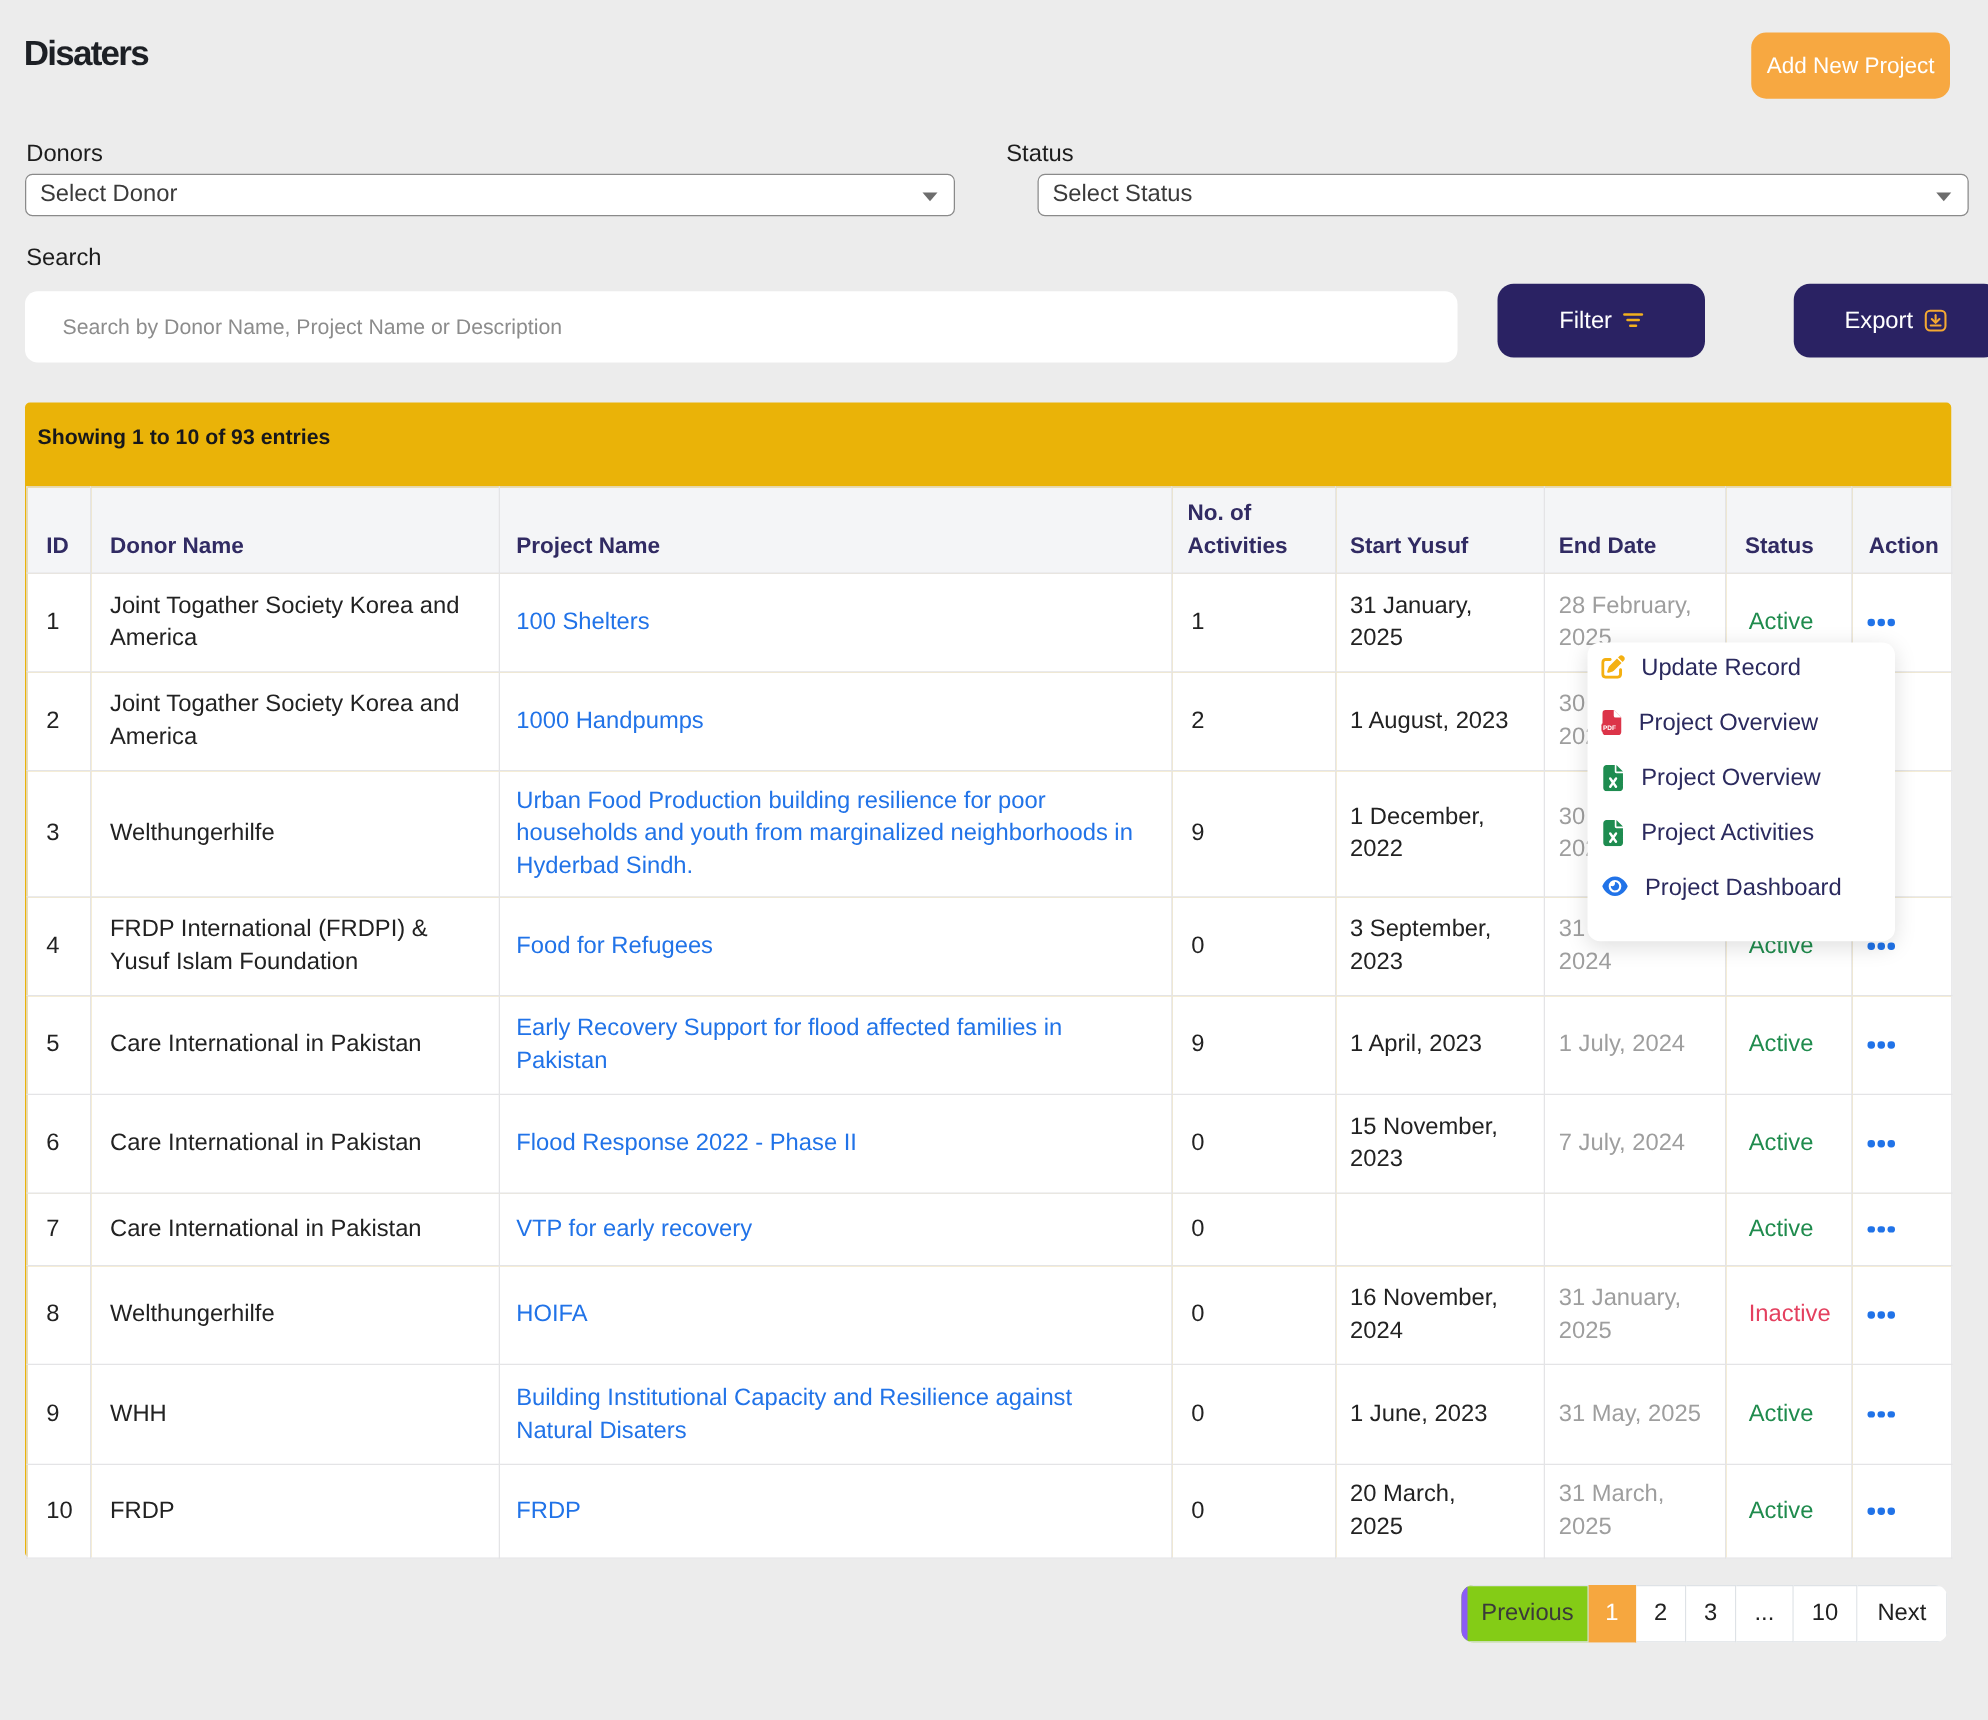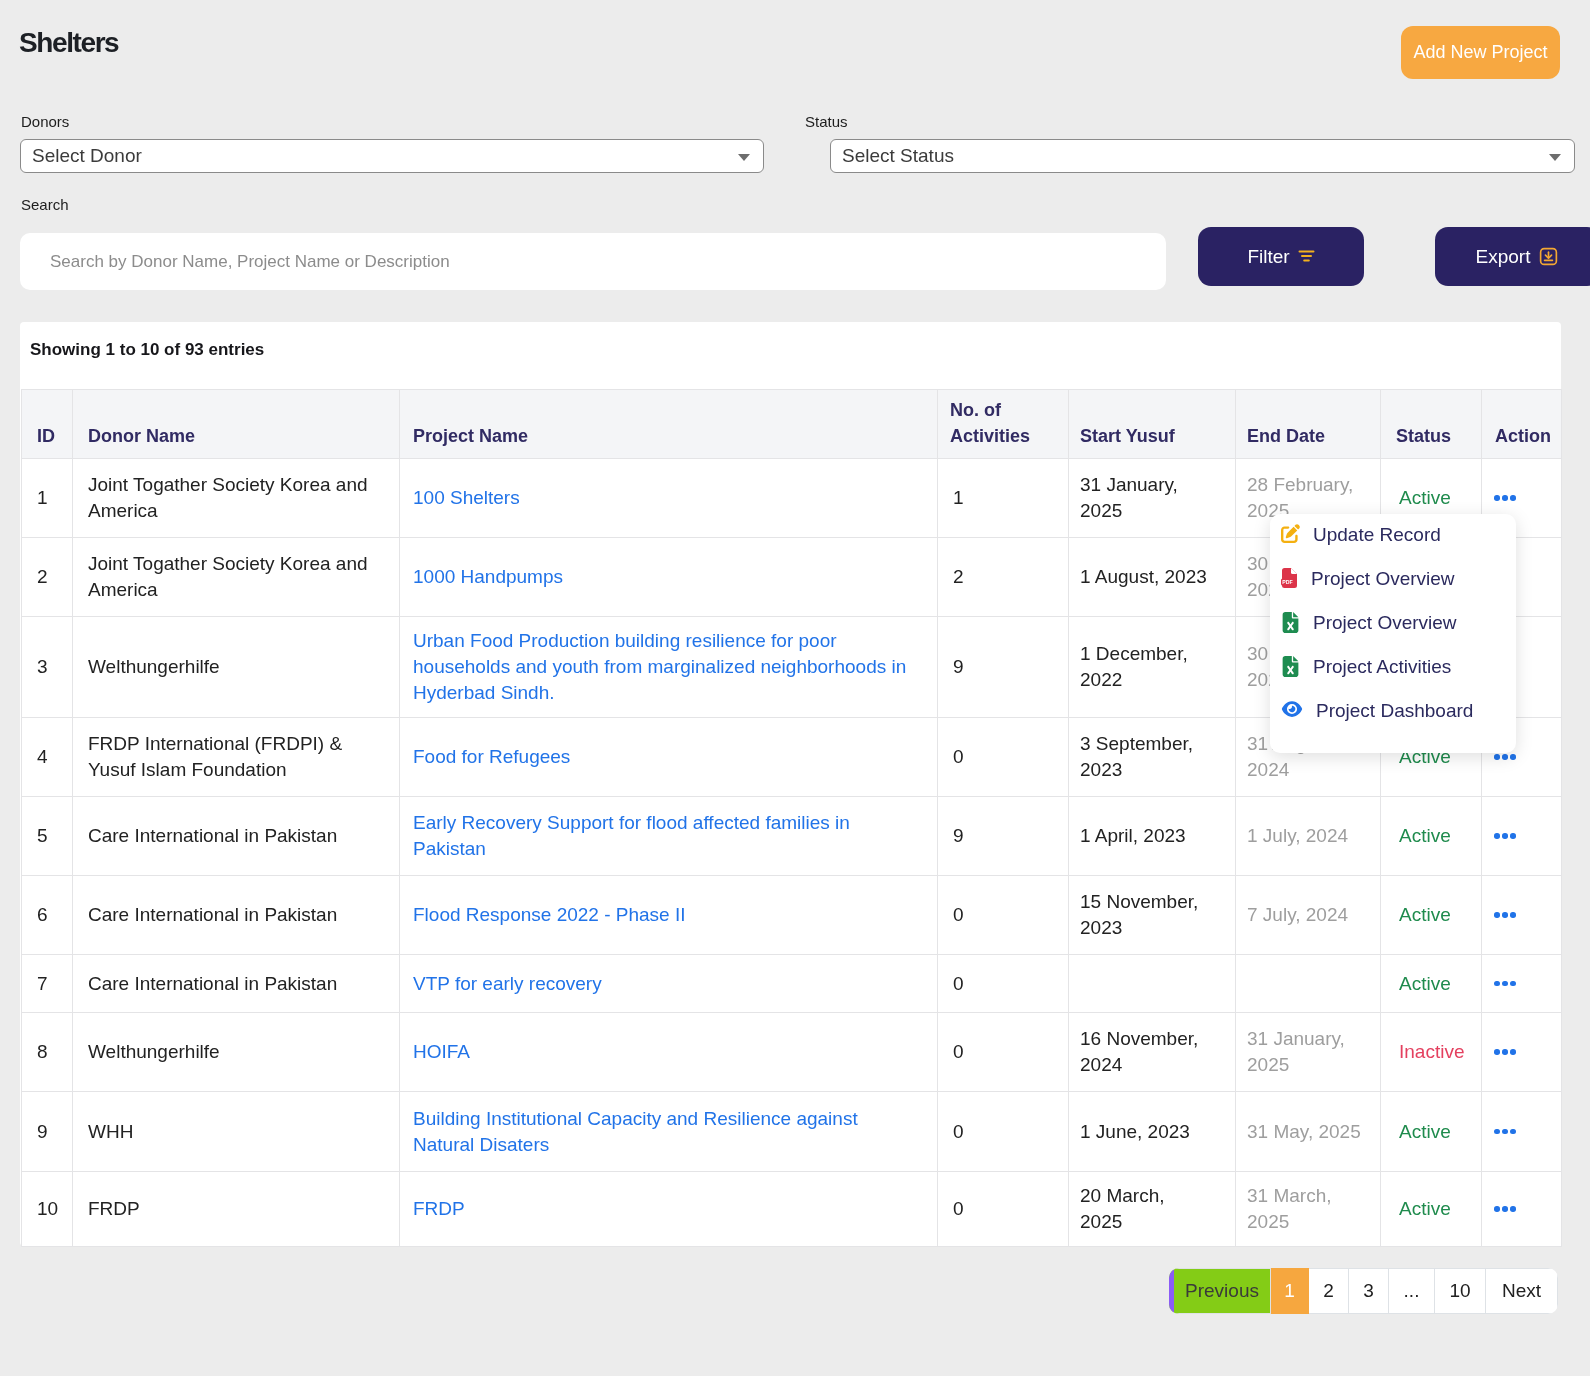--- a/index.html
+++ b/index.html
@@ -1,24 +1,24 @@
 <!DOCTYPE html>
 <html><head>
 <meta charset="utf-8">
 <style>
 * { margin:0; padding:0; box-sizing:border-box; }
 html,body { width:1590px; height:1376px; overflow:hidden; background:#ececec; font-family:"Liberation Sans", sans-serif; }
 h1.title { position:absolute; left:19px; top:27px; font-size:28px; font-weight:bold; color:#1d2025; letter-spacing:-1.4px; }
 .btn-add { position:absolute; left:1401px; top:26px; width:159px; height:53px; background:#f7a841; border-radius:12px; color:#fff; font-size:18px; display:flex; align-items:center; justify-content:center; }
-.lbl { position:absolute; font-size:15px; color:#1d1d1d; }
+.lbl { position:absolute; font-size:19px; color:#1d1d1d; }
 .select { position:absolute; height:34px; background:#fff; border:1px solid #8a8a8a; border-radius:6px; font-size:19px; color:#3b3b3b; display:flex; align-items:center; padding-left:11px; }
 .select .arr { position:absolute; right:13px; top:14px; width:0; height:0; border-left:6px solid transparent; border-right:6px solid transparent; border-top:7px solid #6d6d6d; }
 .search-input { position:absolute; left:20px; top:233px; width:1146px; height:57px; background:#fff; border-radius:10px; font-size:17px; color:#8c8c8c; display:flex; align-items:center; padding-left:30px; }
 .btn-dark { position:absolute; top:227px; height:59px; background:#2a2263; border-radius:13px; color:#fff; font-size:19px; display:flex; align-items:center; justify-content:center; gap:8px; }
-.card { position:absolute; left:20px; top:322px; width:1541px; height:924px; background:#ffffff; border-radius:4px; }
+.card { position:absolute; left:20px; top:322px; width:1541px; height:924px; background:#eab308; border-radius:4px; }
 .showing { position:absolute; left:10px; top:18px; font-size:17px; font-weight:bold; color:#17171b; }
 .show-entries { position:absolute; left:1329px; top:10px; width:201px; height:46px; border:1px solid #f0a63f; border-radius:8px; background:#fff; font-size:19px; color:#222327; display:flex; align-items:center; justify-content:center; gap:13px; }
 table.grid { position:absolute; left:1px; top:67px; width:1540px; border-collapse:collapse; table-layout:fixed; }
 table.grid th, table.grid td { border:1px solid #e4e4e6; vertical-align:middle; }
 table.grid th { background:#f4f5f7; color:#312b63; font-size:18px; font-weight:bold; text-align:left; line-height:26px; vertical-align:bottom; padding-bottom:9px; }
 table.grid td { font-size:19px; color:#222222; background:#fff; line-height:26px; }
 table.grid td.c1 { padding-left:15px; }
 table.grid th.c1 { padding-left:15px; }
 table.grid td.c2 { padding-left:15px; padding-right:10px; }
 table.grid th.c2 { padding-left:15px; }
@@ -41,21 +41,21 @@
 .ddots i { width:5.5px; height:5.5px; border-radius:50%; background:#2173e8; }
 .menu { position:absolute; left:1270px; top:514px; width:246px; height:239px; background:#fff; border-radius:10px; box-shadow:0 4px 18px rgba(0,0,0,0.13); z-index:5; padding-top:10px; }
 .menu .item { height:44px; display:flex; align-items:flex-start; padding-left:11px; gap:13px; font-size:19px; color:#2b2a5e; }
 .pagination { position:absolute; left:1169px; top:1268px; height:46px; display:flex; border-radius:10px; overflow:hidden; font-size:19px; }
 .pagination .pg { display:flex; align-items:center; justify-content:center; background:#fff; border:1px solid #dee2e6; border-left:none; color:#212121; }
 .pagination .pg:first-child { border-left:5px solid #8b5cf6; background:#84cc16; color:#3a3a3a; }
 .pagination .pg.active { background:#f6a73f; color:#fff; border-color:#f6a73f; }
 </style>
 </head>
 <body>
-<h1 class="title">Shelters</h1>
+<h1 class="title">Disaters</h1>
 <div class="btn-add">Add New Project</div>
 
 <div class="lbl" style="left:21px; top:113px;">Donors</div>
 <div class="select" style="left:20px; top:139px; width:744px;">Select Donor<span class="arr"></span></div>
 <div class="lbl" style="left:805px; top:113px;">Status</div>
 <div class="select" style="left:806px; top:139px; width:745px;margin-left:24px;">Select Status<span class="arr"></span></div>
 
 <div class="lbl" style="left:21px; top:196px;">Search</div>
 <div class="search-input">Search by Donor Name, Project Name or Description</div>
 <div class="btn-dark" style="left:1198px; width:166px;">Filter <svg width="17" height="13" viewBox="0 0 17 13">

